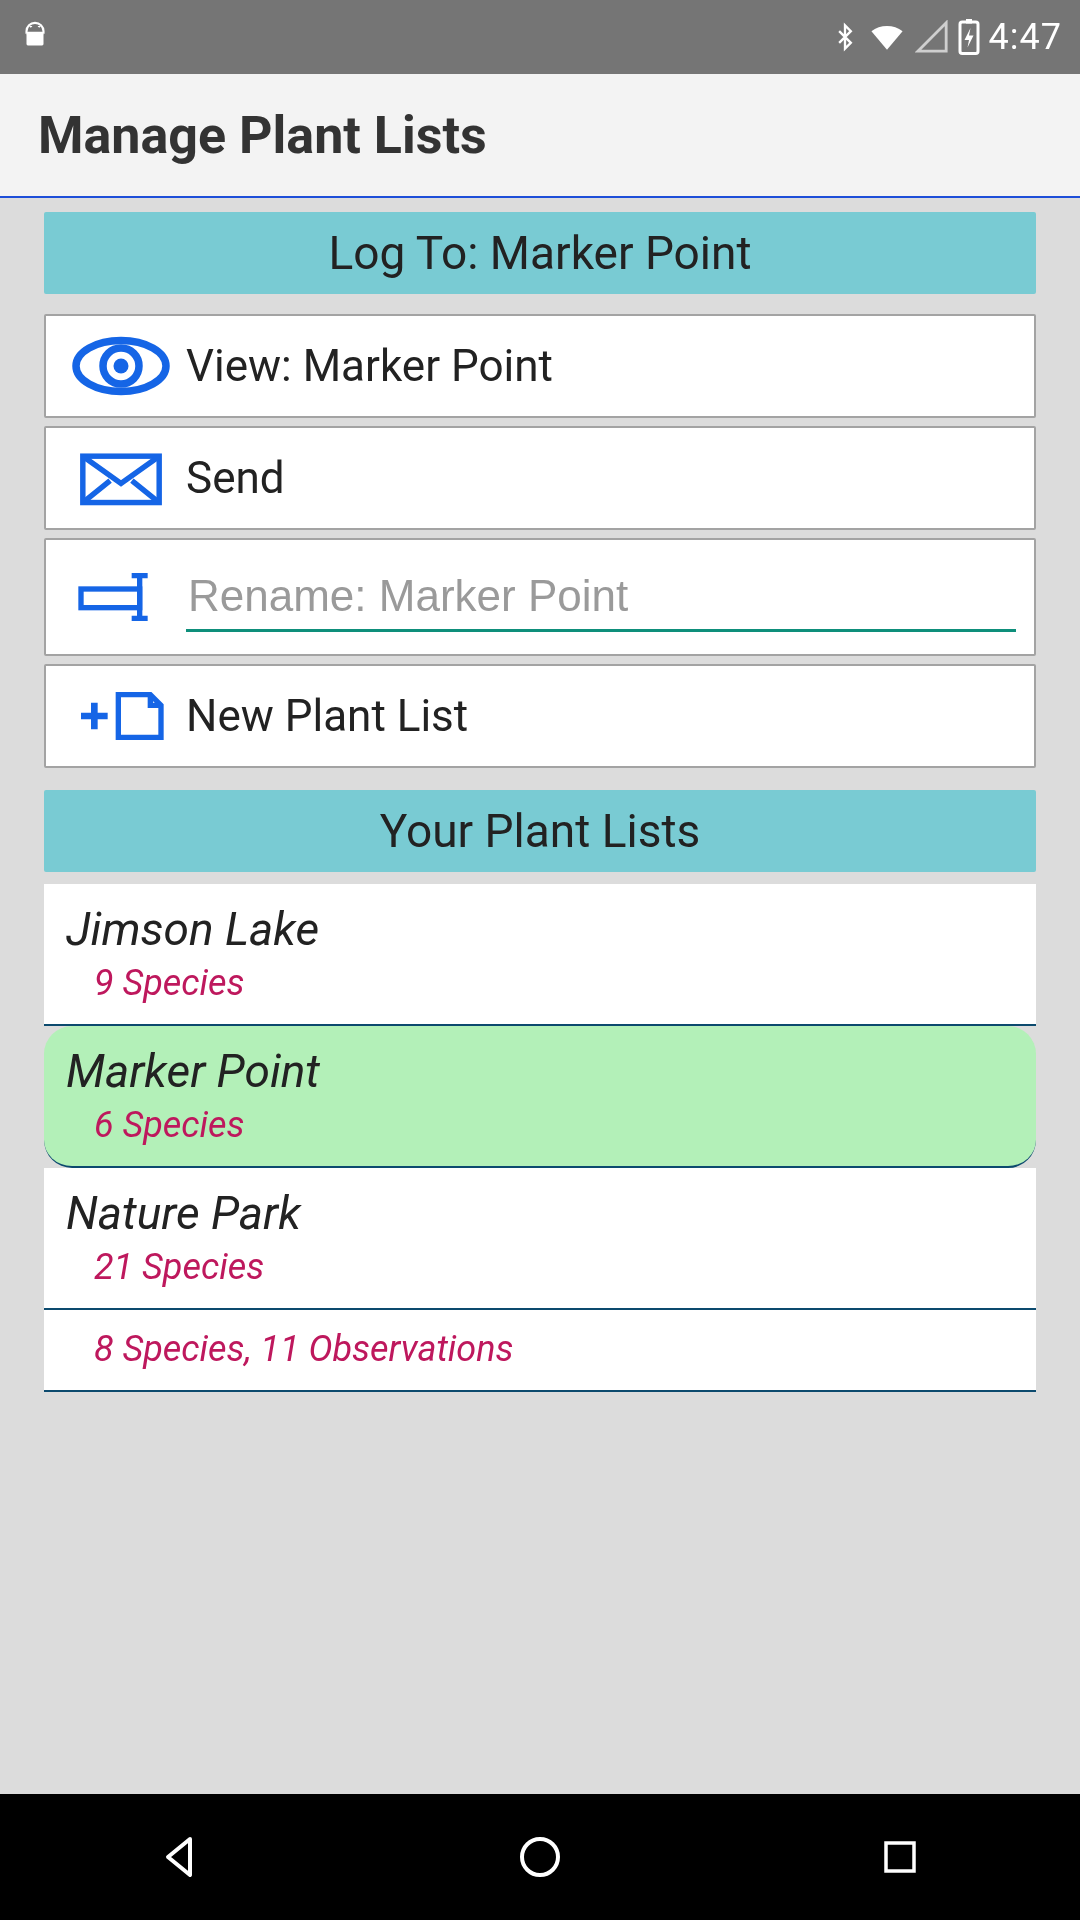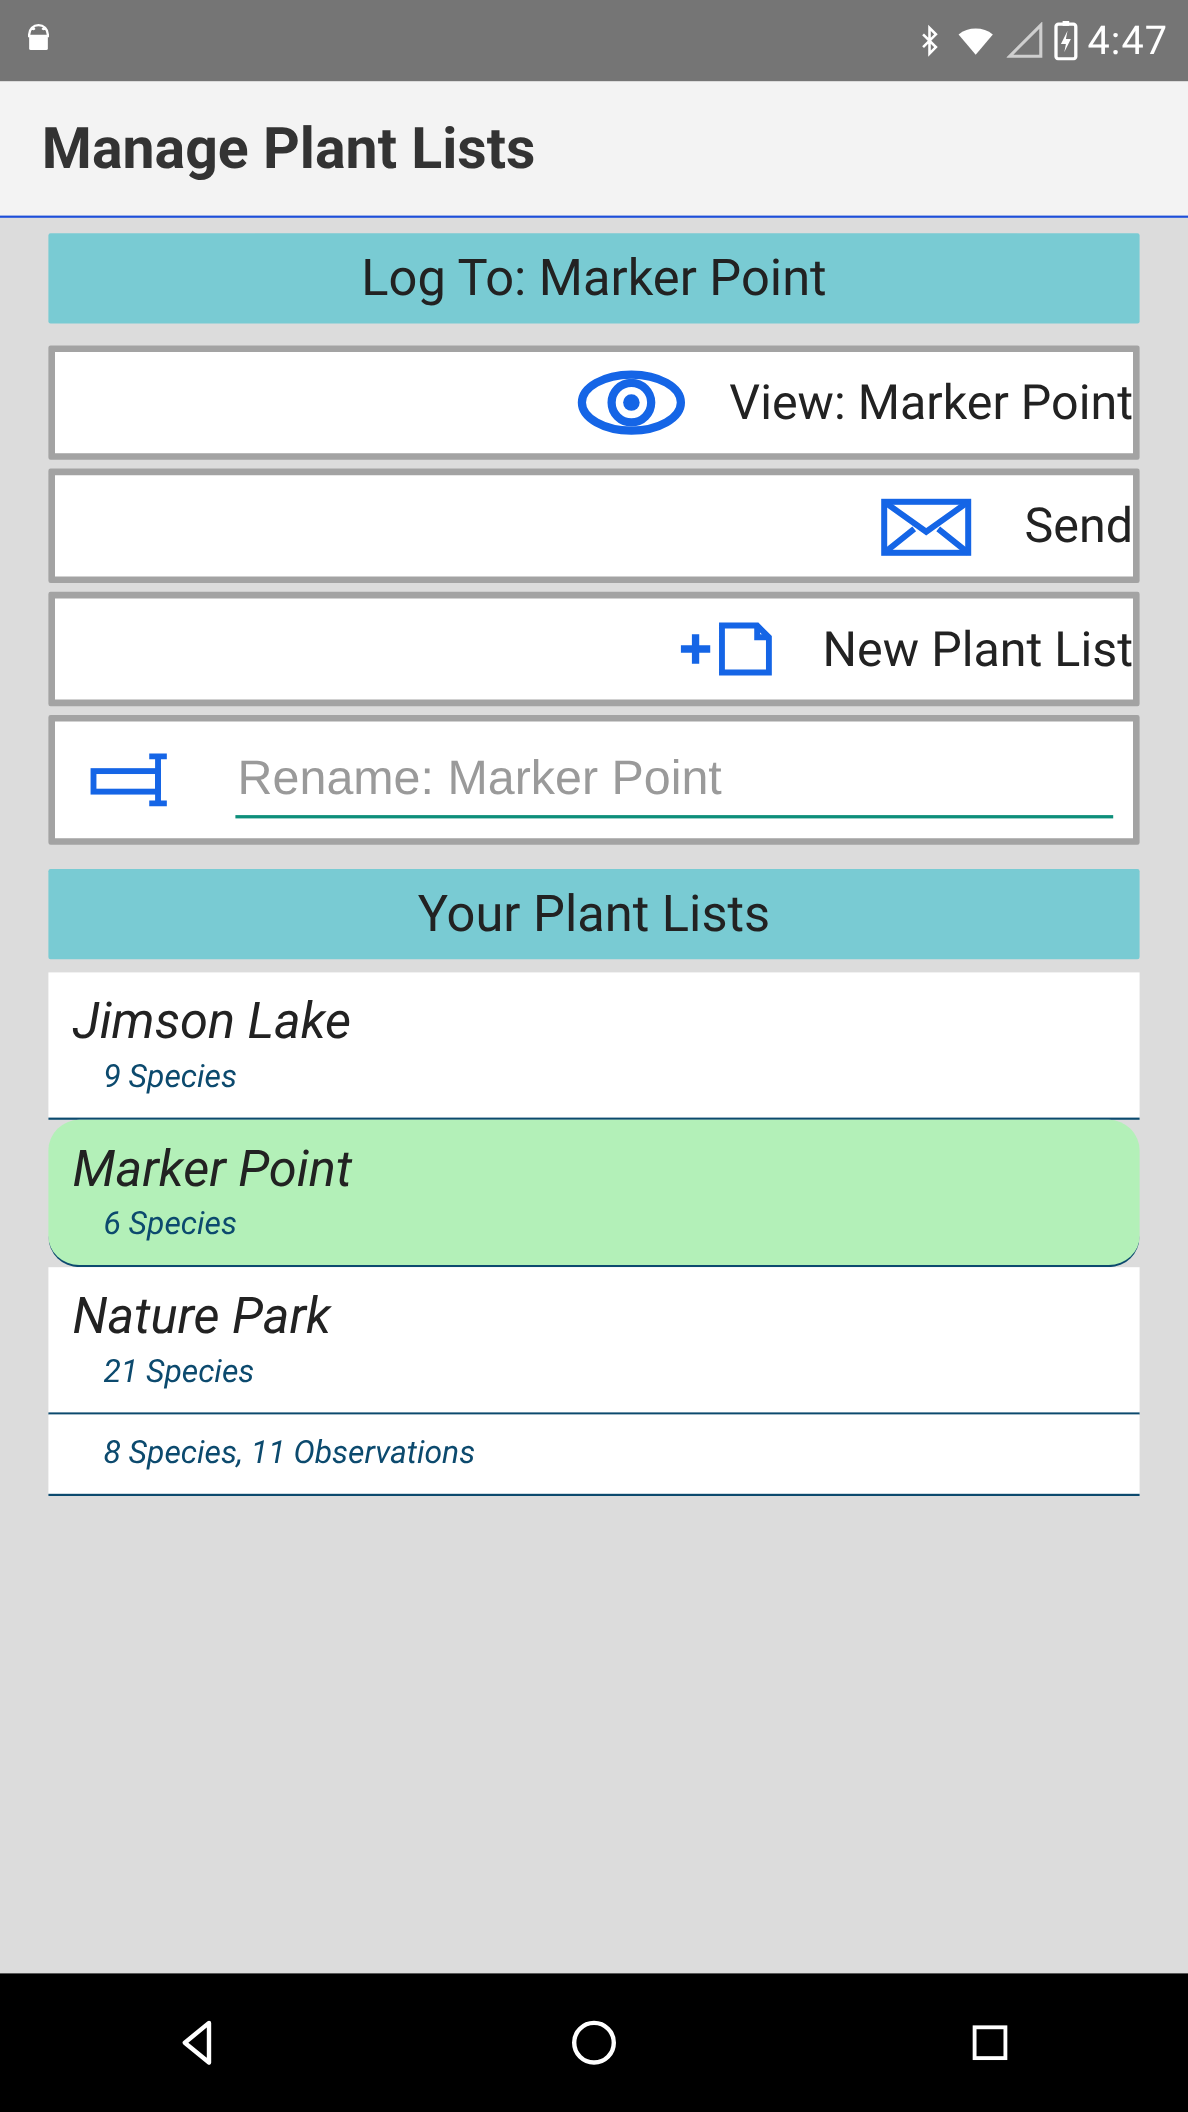--- a/index.html
+++ b/index.html
@@ -10,31 +10,31 @@
   .status-bar .status-icons { display: flex; align-items: center; gap: 8px; }
   .status-time { font-size: 36px; font-weight: 400; letter-spacing: 1px; }
   .status-icon { display: inline-flex; }
   
   .app-bar { height: 124px; background: #f3f3f3; display: flex; align-items: center; padding: 0 38px; border-bottom: 2px solid #1d4ed8; }
   .app-bar-title { font-size: 52px; font-weight: 700; color: #333; }
   
   .content { padding: 14px 44px 0 44px; }
   .section-header { background: #79cbd3; text-align: center; font-size: 46px; color: #222; padding: 14px 16px; margin-bottom: 20px; border-radius: 2px; }
   .section-header.compact { margin-top: 22px; margin-bottom: 12px; }
-  .action-row { background: #fff; display: flex; align-items: center; height: 104px; margin-bottom: 8px; border: 6px solid #a3a3a3; border-radius: 2px; padding-left: 10px; gap: 24px; cursor: pointer; justify-content: flex-end; }
+  .action-row { background: #fff; display: flex; align-items: center; height: 104px; margin-bottom: 8px; border: 2px solid #a3a3a3; border-radius: 2px; padding-left: 10px; cursor: pointer; }
   .action-row .icon-box { width: 130px; display: flex; justify-content: center; align-items: center; }
   .action-row .label { font-size: 44px; color: #222; }
   .action-row.rename { height: 118px; align-items: center; }
   .rename-input { flex: 1; margin-right: 18px; border: none; border-bottom: 3px solid #0e8f7b; font-size: 44px; color: #888; padding: 8px 2px; outline: none; background: transparent; }
   .rename-input::placeholder { color: #9a9a9a; }
   
   .list-item { background: #fff; padding: 18px 22px 20px 22px; border-bottom: 2px solid #0c4a6e; cursor: pointer; font-style: italic; }
   .list-item.selected { background: #b3f0b8; border-radius: 28px; }
   .list-item .name { font-size: 46px; color: #222; margin-bottom: 6px; }
-  .list-item .detail { font-size: 29px; color: #0c4a6e; padding-left: 28px; }
+  .list-item .detail { font-size: 36px; color: #be185d; padding-left: 28px; }
   
   .nav-bar { position: absolute; bottom: 0; left: 0; right: 0; height: 126px; background: #000; display: flex; justify-content: space-around; align-items: center; }
   .nav-btn { width: 60px; height: 60px; display: flex; justify-content: center; align-items: center; cursor: pointer; }
   svg { display: block; }
 </style>
 </head>
 <body>
 
 <div class="status-bar">
   <span class="status-icon">
@@ -96,39 +96,39 @@
     <div class="icon-box">
       <svg width="90" height="60" viewBox="0 0 64 44">
           <rect x="4" y="6" width="56" height="34" fill="none" stroke="#1565e6" stroke-width="4"></rect>
           <path d="M4 6l28 20L60 6M4 40l20-16M60 40L40 24" fill="none" stroke="#1565e6" stroke-width="4"></path>
         </svg>
     </div>
     <div class="label">Send</div>
   </div>
 
 
+  <div class="action-row rename">
+    <div class="icon-box">
+      <svg width="100" height="64" viewBox="0 0 72 48">
+          <rect x="6" y="18" width="44" height="14" fill="none" stroke="#1565e6" stroke-width="4"></rect>
+          <path d="M50 8v32M44 8h12M44 40h12" stroke="#1565e6" stroke-width="4"></path>
+        </svg>
+    </div>
+    <input class="rename-input" type="text" placeholder="Rename: Marker Point" style="">
+  </div>
+
   <div class="action-row">
     <div class="icon-box">
       <svg width="100" height="64" viewBox="0 0 72 48">
           <path d="M6 24h20M16 14v20" stroke="#1565e6" stroke-width="5"></path>
           <path d="M34 8h24l8 8v24H34z" fill="none" stroke="#1565e6" stroke-width="4"></path>
           <path d="M58 8v8h8" fill="none" stroke="#1565e6" stroke-width="4"></path>
         </svg>
     </div>
     <div class="label">New Plant List</div>
-  </div>
-
-  <div class="action-row rename">
-    <div class="icon-box">
-      <svg width="100" height="64" viewBox="0 0 72 48">
-          <rect x="6" y="18" width="44" height="14" fill="none" stroke="#1565e6" stroke-width="4"></rect>
-          <path d="M50 8v32M44 8h12M44 40h12" stroke="#1565e6" stroke-width="4"></path>
-        </svg>
-    </div>
-    <input class="rename-input" type="text" placeholder="Rename: Marker Point" style="">
   </div>
 
   <div class="section-header compact">Your Plant Lists</div>
 
   <div id="plant-lists">
       <div class="list-item">
         <div class="name">Jimson Lake</div>
         <div class="detail">9 Species</div>
       </div>
       <div class="list-item selected">

